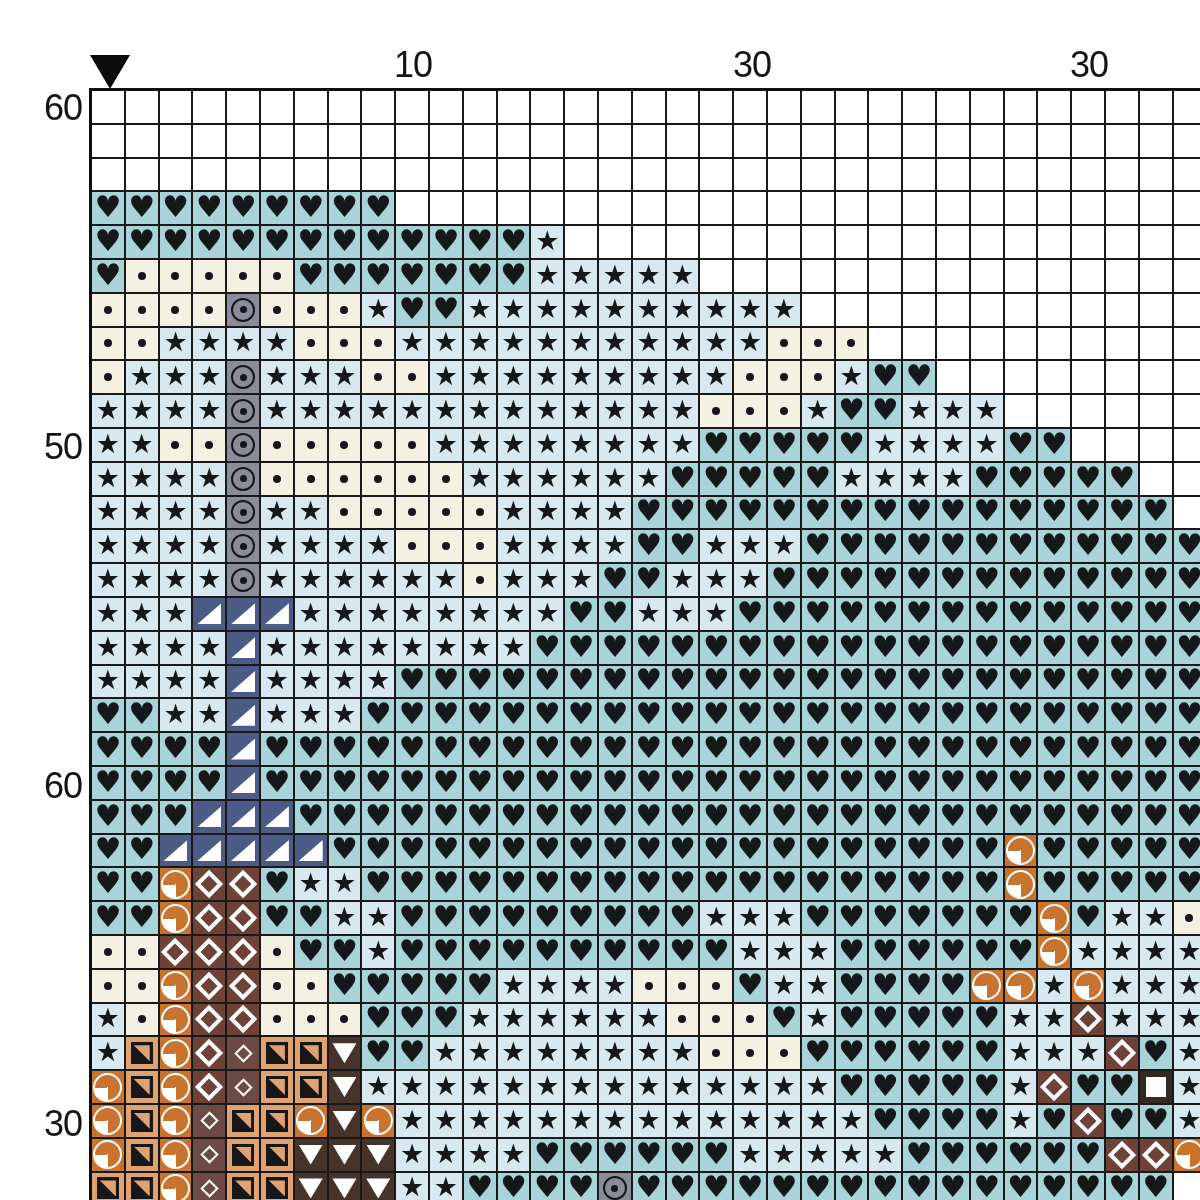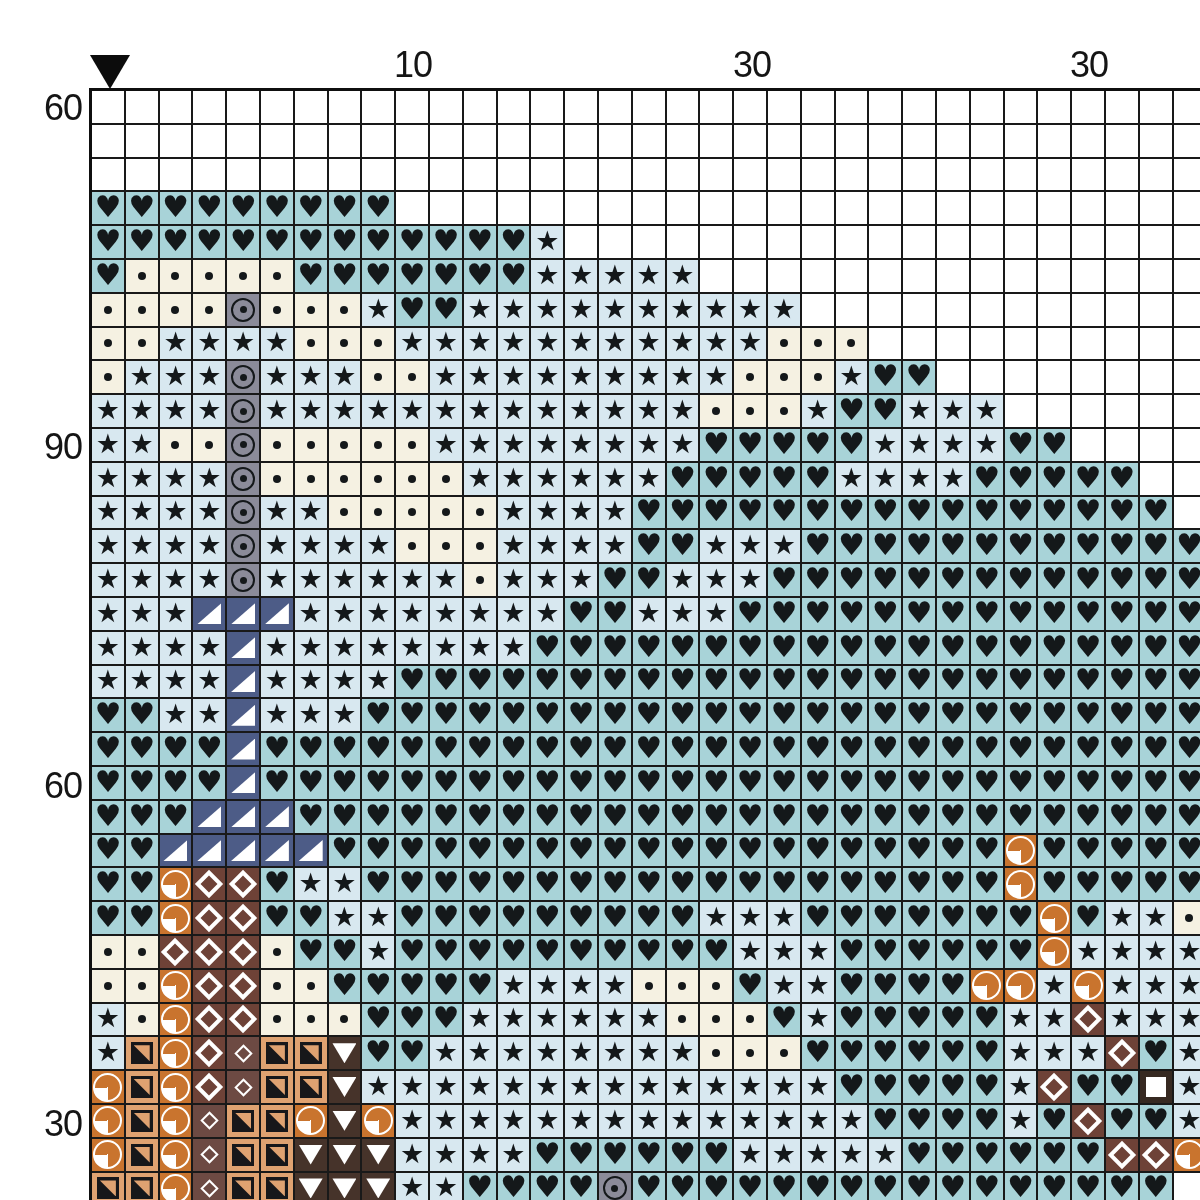--- a/index.html
+++ b/index.html
@@ -55,21 +55,21 @@
 </head>
 <body>
 
 <div class="marker"></div>
 
 <div class="collabel" style="left:373px">10</div>
 <div class="collabel" style="left:712px">30</div>
 <div class="collabel" style="left:1049px">30</div>
 
 <div class="rowlabel" style="top:87px">60</div>
-<div class="rowlabel" style="top:426px">90</div>
+<div class="rowlabel" style="top:426px">50</div>
 <div class="rowlabel" style="top:765px">60</div>
 <div class="rowlabel" style="top:1103px">30</div>
 
 <div class="gridwrap">
 
   <div class="tlv" style="left:-3px"></div>
   <div class="tlv" style="left:335px"></div>
   <div class="tlv" style="left:673px"></div>
   <div class="tlv" style="left:1011px"></div>
   <div class="tlh" style="top:-3px"></div>

